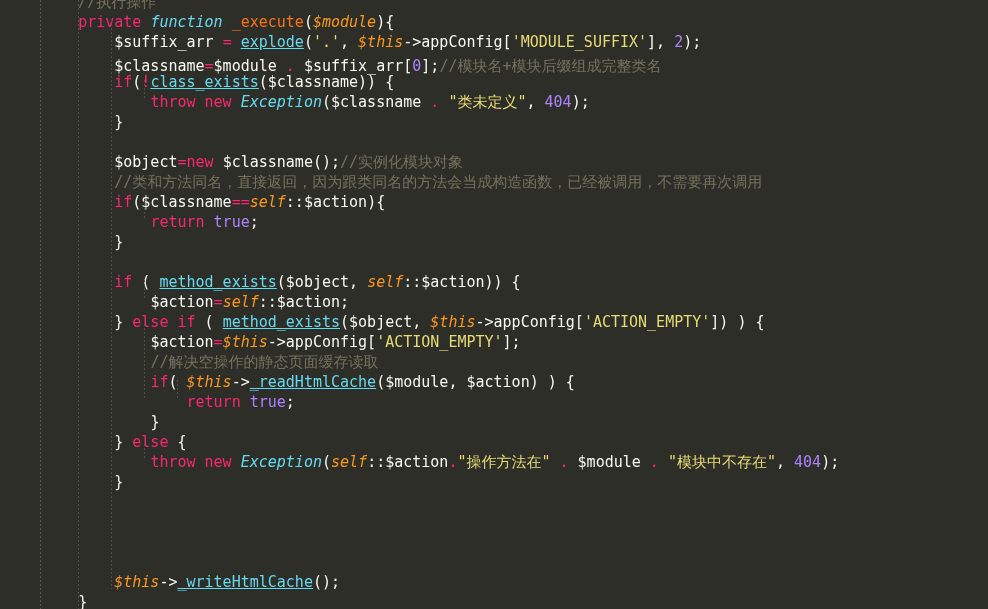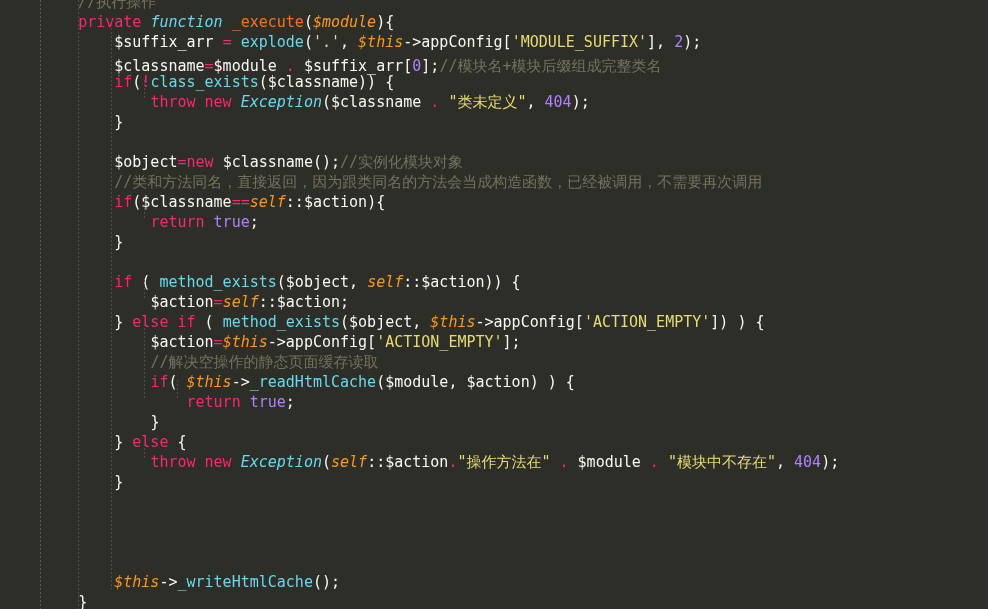--- a/index.html
+++ b/index.html
@@ -70,21 +70,21 @@
     width: 1px;
     background: repeating-linear-gradient(
       to bottom,
       #50504a 0px, #50504a 2px,
       rgba(0,0,0,0) 2px, rgba(0,0,0,0) 4px);
     z-index: 2;
   }
   
   .kw   { color: #f92672; }
   .fn   { color: #f97316; }
-  .call { color: #66d9ef; }
+  .call { color: #66d9ef; text-decoration: underline; }
   .type { color: #66d9ef; font-style: italic; }
   .var  { color: #f8f8f2; }
   .varp { color: #fd971f; font-style: italic; }
   .str  { color: #e6db74; }
   .num  { color: #ae81ff; }
   .cmt  { color: #75715e; }
   .op   { color: #f92672; }
   .pl   { color: #f8f8f2; }
   .const{ color: #ae81ff; }
 </style>

